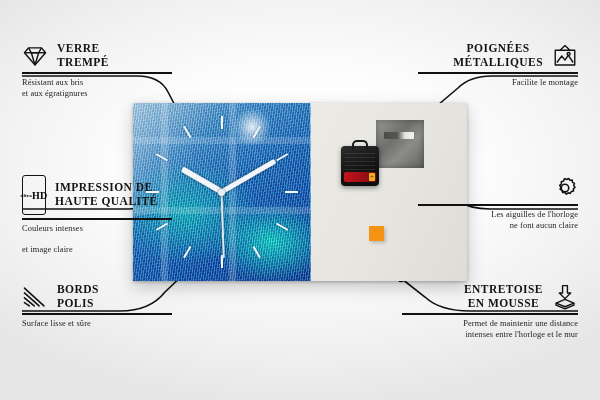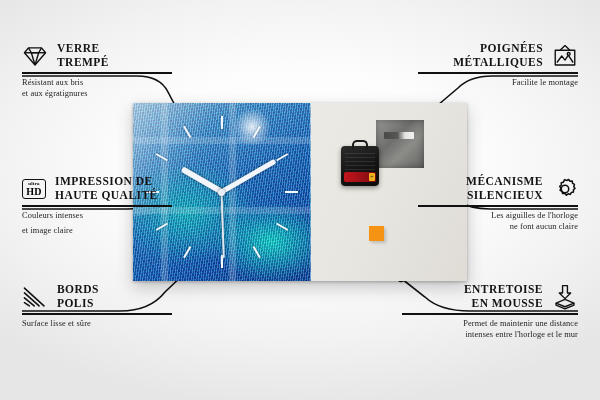--- a/index.html
+++ b/index.html
@@ -112,32 +112,32 @@
 
   
   .callout { position:absolute; }
   .callout .row { display:flex; align-items:center; gap:9px; }
   .callout.left .row { justify-content:flex-start; }
   .callout.right .row { justify-content:flex-end; }
   .ttl {
     font-size:11.5px; font-weight:700; letter-spacing:.45px;
     color:#141414; line-height:1.18; text-transform:uppercase;
   }
-  .callout.right .ttl { text-align:right; }
+  .callout.right .ttl { text-align:center; }
   .rule { height:1.6px; background:#111; margin-top:3px; }
   .sub {
     font-size:8.4px; color:#242424; line-height:1.32; margin-top:3px;
     letter-spacing:.1px;
   }
   .callout.right .sub { text-align:right; }
   .ico { width:26px; height:26px; flex:0 0 26px; color:#111; }
   .ico svg { display:block; width:100%; height:100%; }
   .hdbox {
-    width:24px; height:20px; border:1.6px solid #111; border-radius:3px;
-    display:flex; flex-direction:column; align-items:center; justify-content:center;
+    width:24px; height:40px; border:1.6px solid #111; border-radius:3px;
+    display:flex; flex-direction:row; align-items:center; justify-content:center;
     line-height:1; flex:0 0 24px;
   }
   .hdbox .u { font-size:5px; font-weight:700; letter-spacing:.2px; }
   .hdbox .h { font-size:10px; font-weight:700; letter-spacing:.3px; margin-top:1px; }
 
   
   #leaders { position:absolute; inset:0; pointer-events:none; }
 </style>
 </head>
 <body>
@@ -264,21 +264,21 @@
         <span class="u">ultra</span>
         <span class="h">HD</span>
       </span>
       <div>
         <div class="ttl">IMPRESSION DE</div>
         <div class="ttl">HAUTE QUALITÉ</div>
       </div>
     </div>
     <div class="rule" style="width:150px"></div>
     <div class="sub">Couleurs intenses</div>
-    <div class="sub" style="margin-top:4px">et image claire</div>
+    <div class="sub" style="margin-top:10px">et image claire</div>
   </div>
 
   <div class="callout left" style="left:22px; top:283px; width:150px">
     <div class="row">
       <span class="ico">
         <svg viewBox="0 0 32 32" stroke="currentColor" stroke-width="1.9" stroke-linecap="round">
           <path d="M3 5 L27 27"></path>
             <path d="M3 11 L21 27"></path>
             <path d="M3 17 L15 27"></path>
             <path d="M3 23 L9 27"></path>
@@ -307,24 +307,20 @@
           <circle cx="20.5" cy="13.5" r="1.8"></circle>
         </svg>
       </span>
     </div>
     <div class="rule" style="width:160px"></div>
     <div class="sub">Facilite le montage</div>
   </div>
 
   <div class="callout right" style="right:22px; top:175px; width:160px">
     <div class="row">
-      <div>
-        <div class="ttl">MÉCANISME</div>
-        <div class="ttl">SILENCIEUX</div>
-      </div>
       <span class="ico">
         <svg viewBox="0 0 32 32" fill="none" stroke="currentColor" stroke-width="1.9" stroke-linejoin="round">
           <path d="M16 4.5 l2.6 1.1 2.4-1.3 1.7 2.2 2.7-.2 .4 2.7 2.4 1.3 -.9 2.6 1.5 2.3 -2 1.8 .2 2.7 -2.7 .6 -1.3 2.4 -2.6-.8 -2.2 1.6 -1.9-2 -2.7 .1 -.7-2.6 -2.4-1.4 .9-2.6 -1.4-2.3 2-1.7 -.1-2.7 2.6-.7 z" transform="translate(-0.5,0)"></path>
           <circle cx="16" cy="16" r="4.6"></circle>
         </svg>
       </span>
     </div>
     <div class="rule" style="width:160px"></div>
     <div class="sub">Les aiguilles de l'horloge</div>
     <div class="sub" style="margin-top:0">ne font aucun claire</div>

